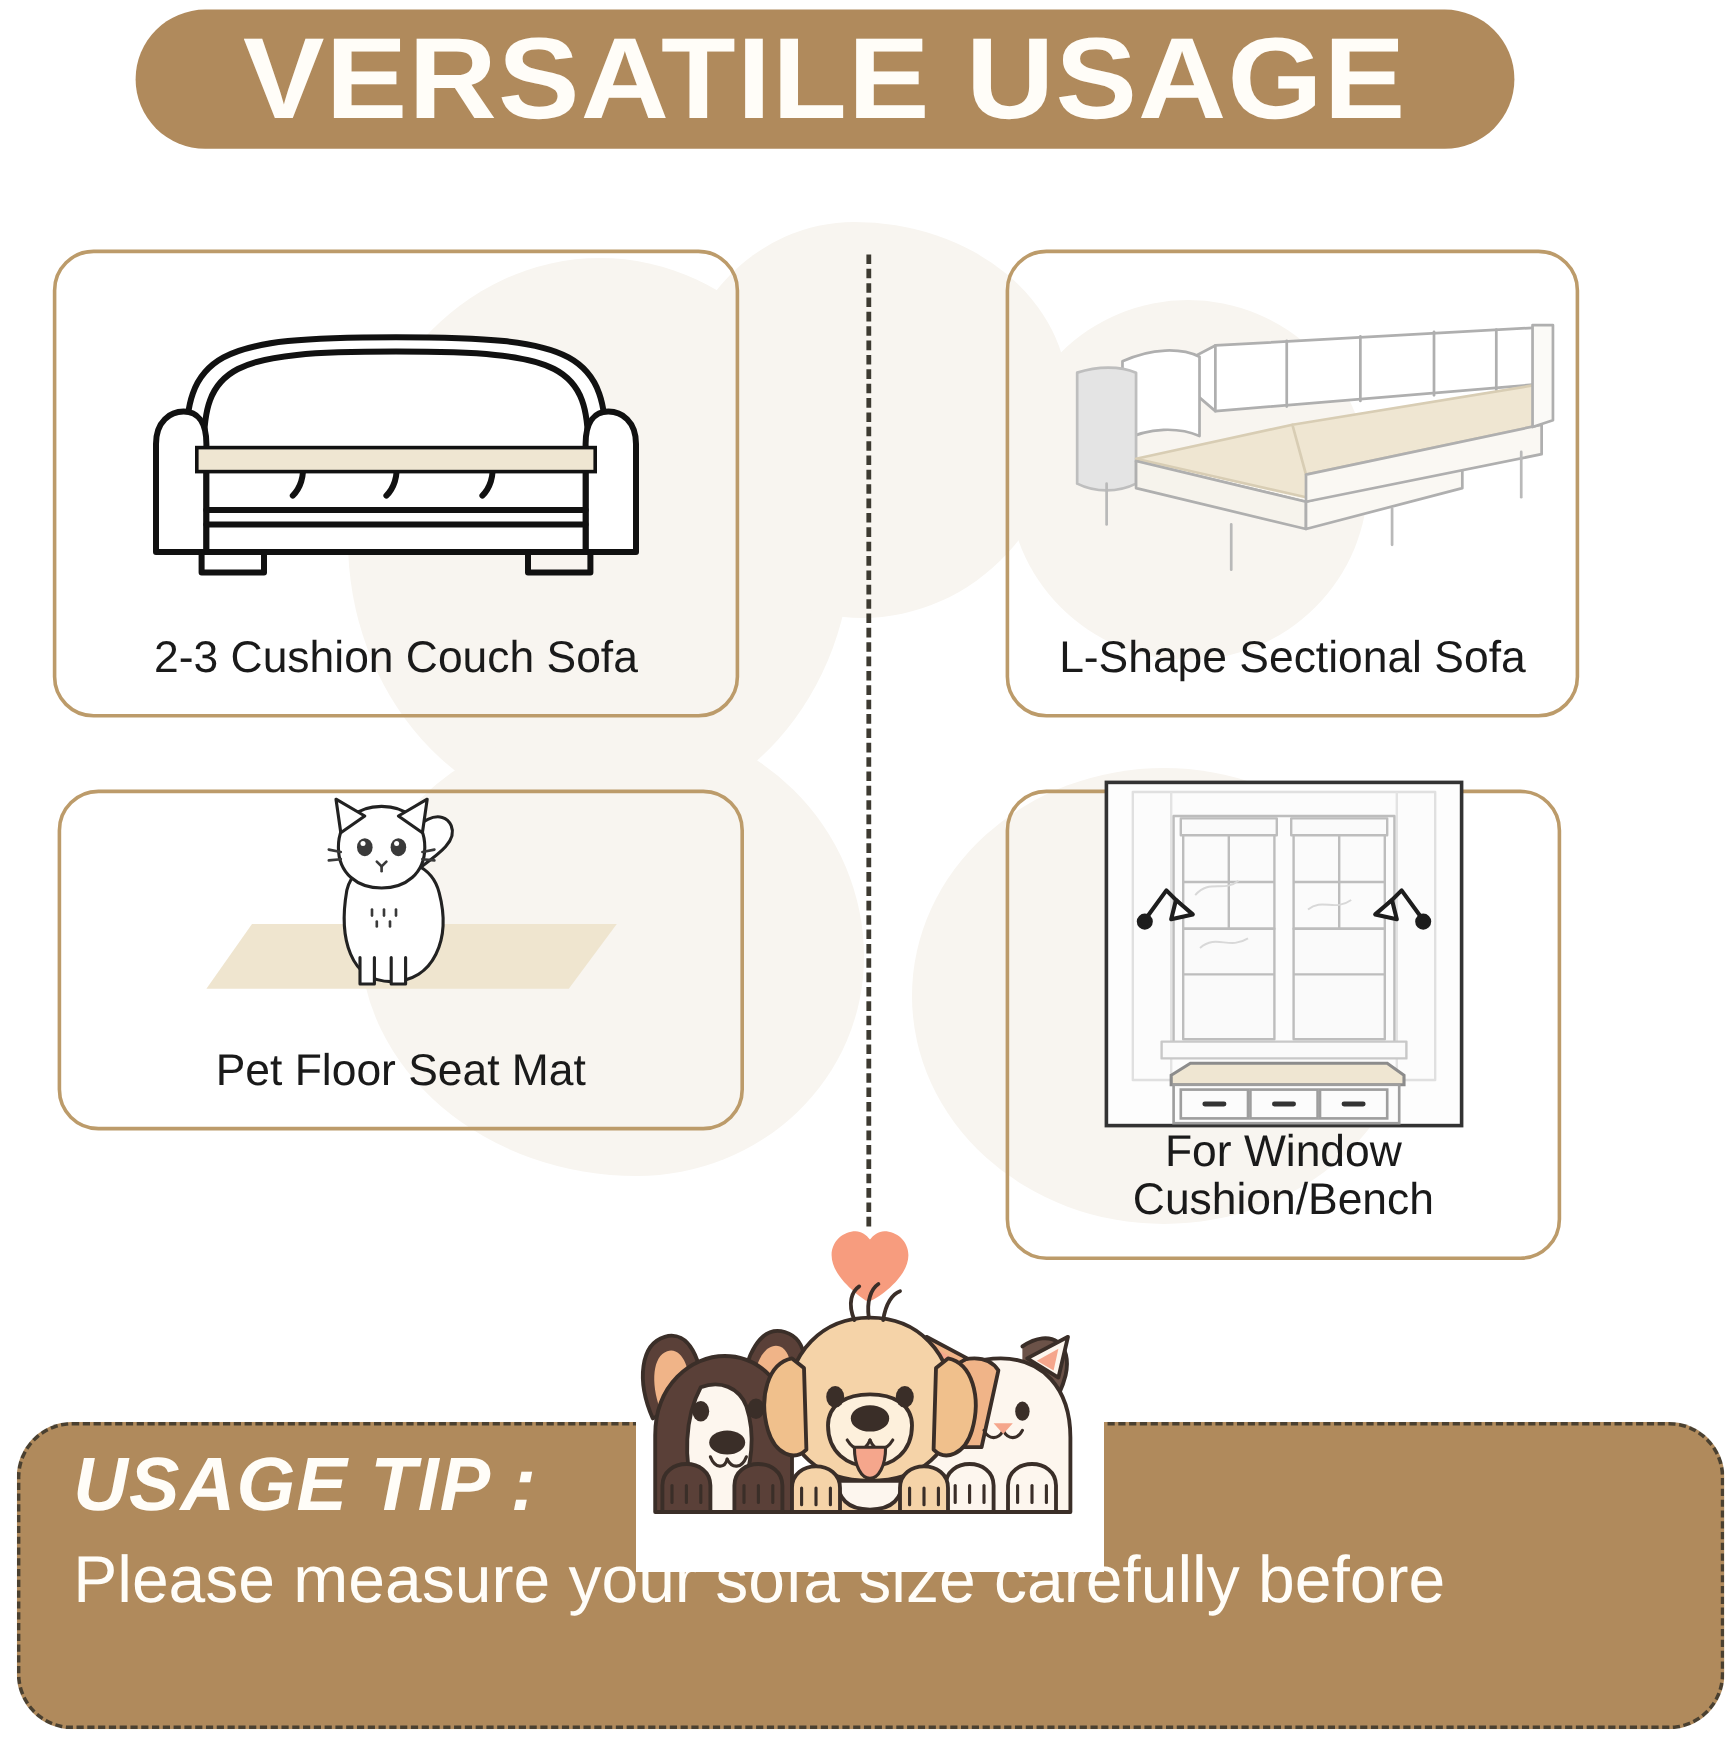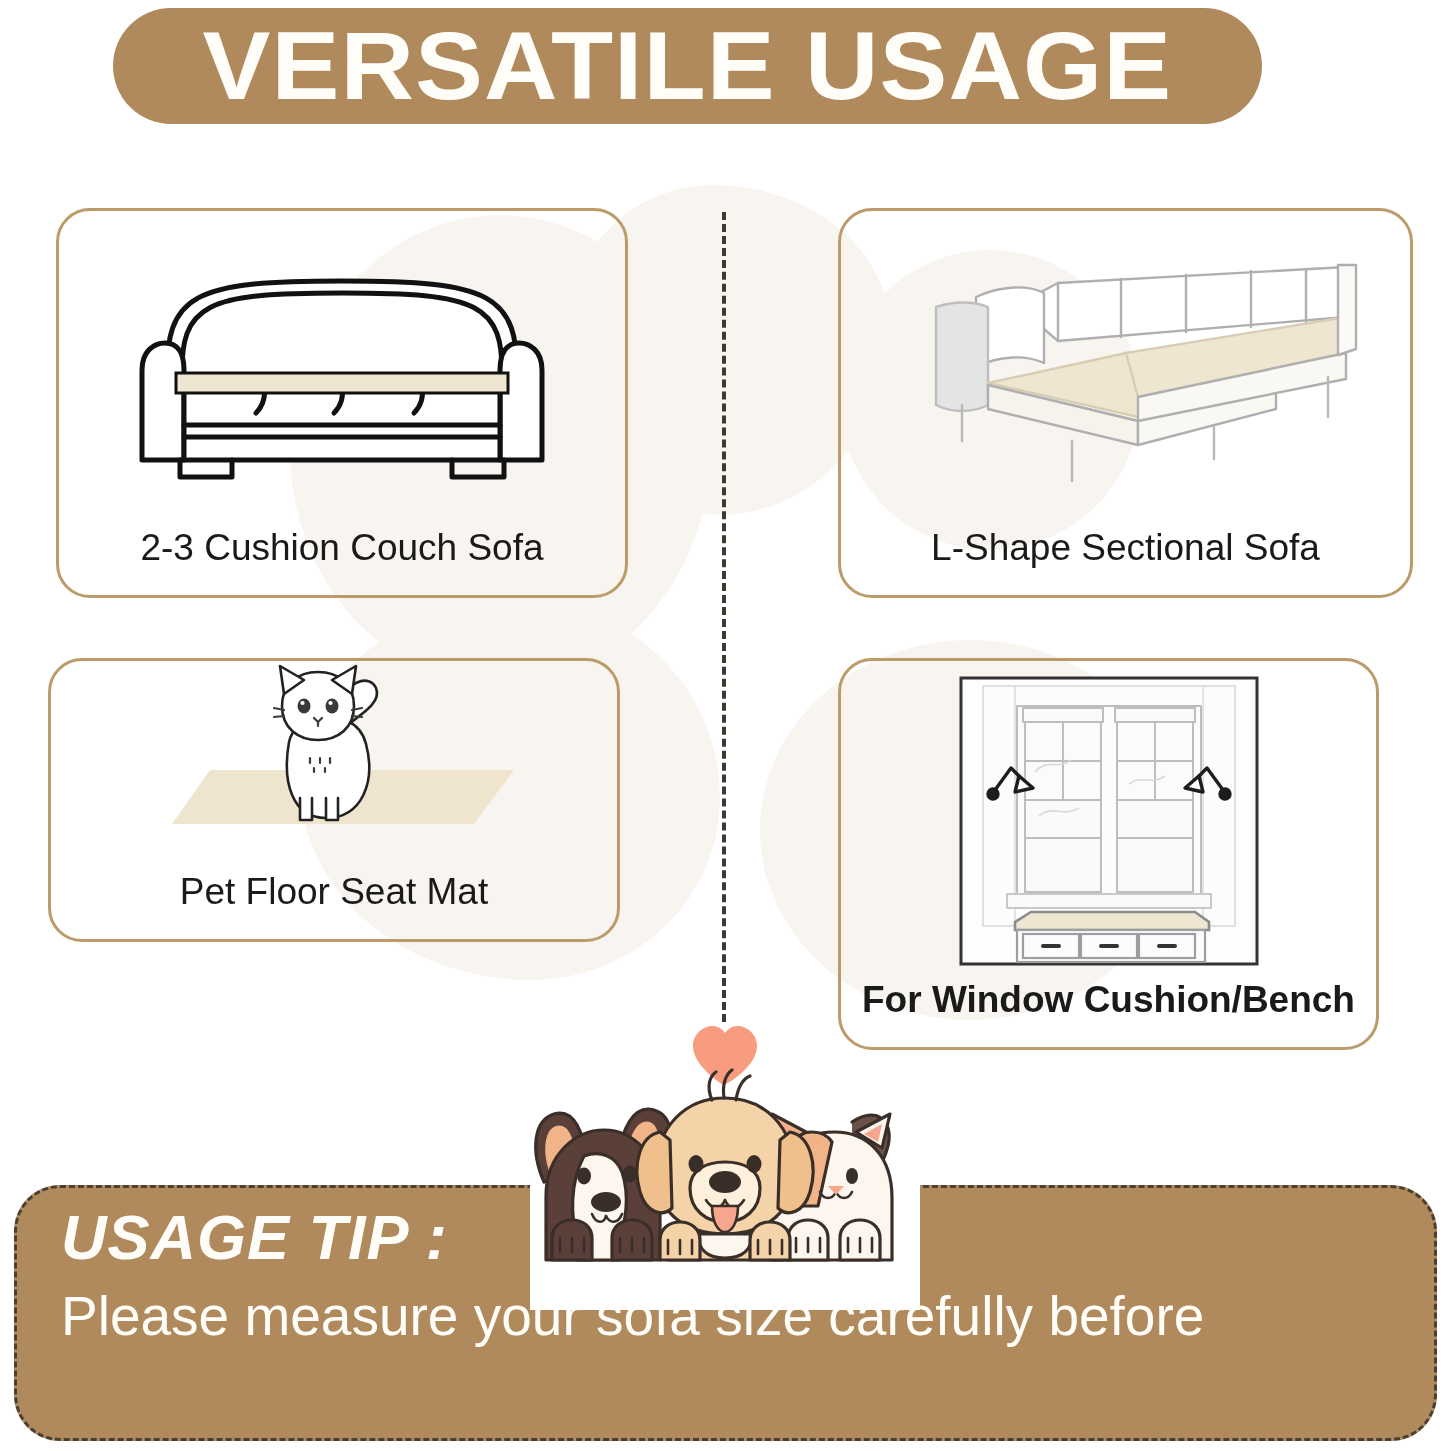--- a/index.html
+++ b/index.html
@@ -39,24 +39,24 @@
     background:transparent;
     display:flex;flex-direction:column;align-items:center;justify-content:flex-end;
     box-sizing:border-box;
   }
   .card .art{flex:1 1 auto;width:100%;position:relative;display:flex;align-items:center;justify-content:center;}
   .card .caption{
     width:100%;text-align:center;color:#1a1a1a;
     font-size:37px;line-height:1.1;padding-bottom:26px;
     font-family:"Liberation Sans", sans-serif;
   }
-  #card-1{left:56px;top:208px;width:572px;height:390px;}
-  #card-2{left:838px;top:208px;width:575px;height:390px;}
+  #card-1{left:44px;top:208px;width:572px;height:390px;}
+  #card-2{left:838px;top:208px;width:478px;height:390px;}
   #card-3{left:48px;top:658px;width:572px;height:284px;}
-  #card-4{left:838px;top:658px;width:541px;height:392px;font-weight:bold;}
+  #card-4{left:838px;top:658px;width:463px;height:392px;}
 
   
   .divider{
     position:absolute;left:722px;top:212px;width:0;height:810px;z-index:2;
     border-left:4px dashed #3d3a31;
   }
 
   
   .tip-banner{
     position:absolute;left:14px;top:1185px;width:1423px;height:256px;

